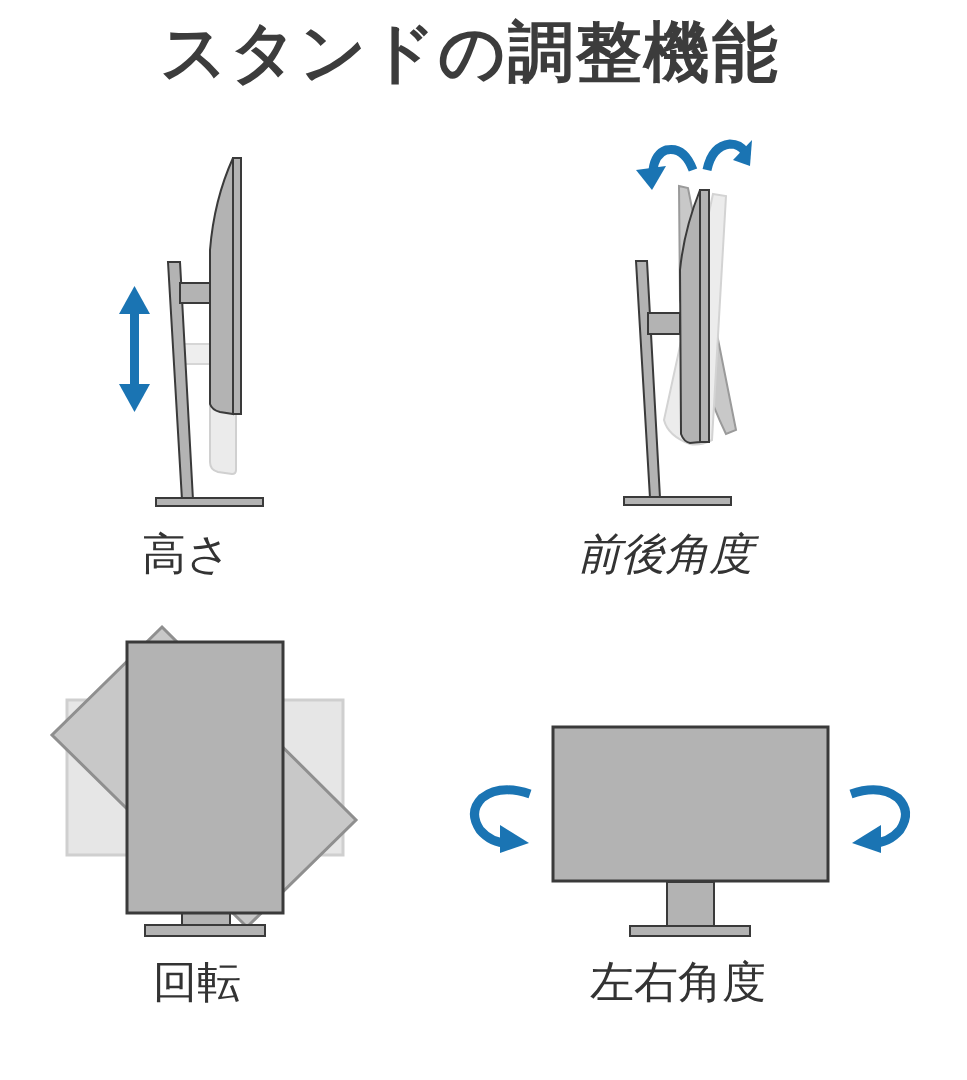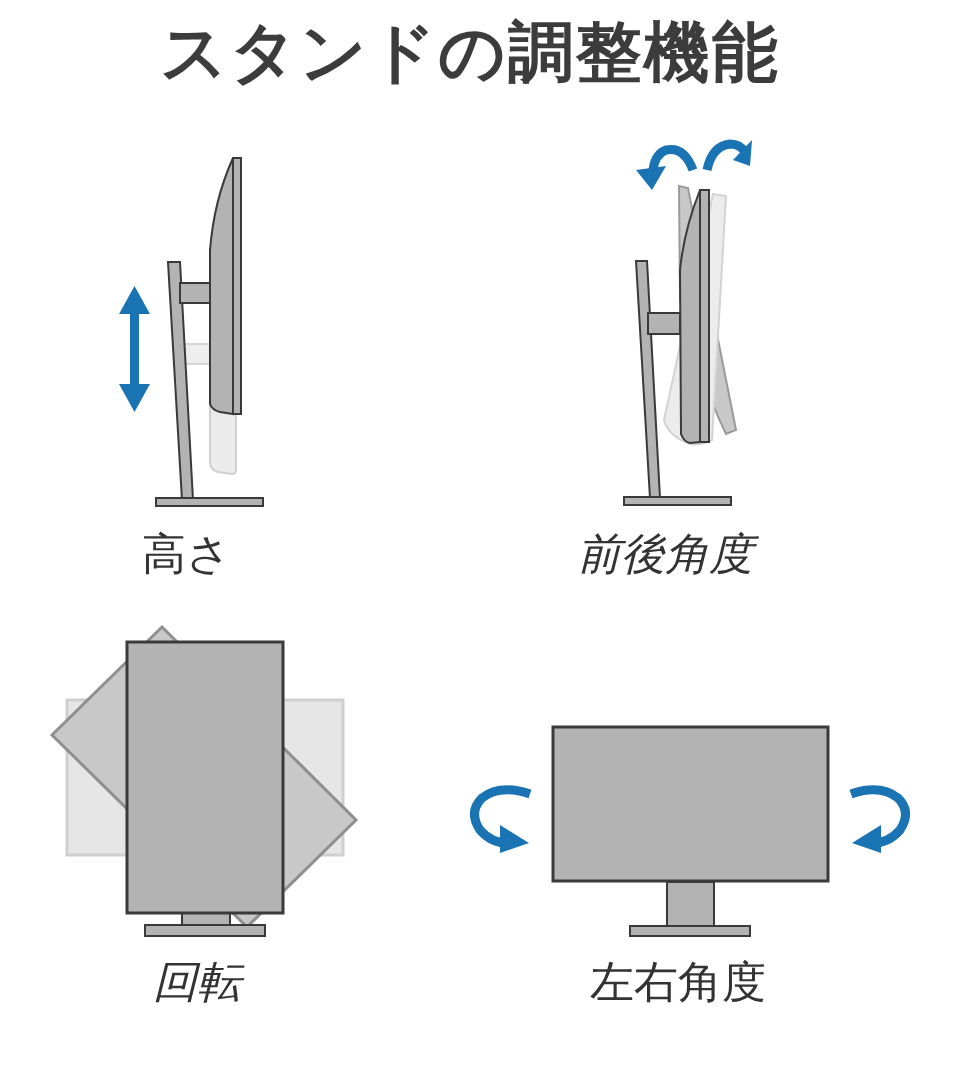--- a/index.html
+++ b/index.html
@@ -79,14 +79,14 @@
     <polygon points="529,843 500,825 500,853" fill="#1a74b3"></polygon>
   </g>
   <g>
     <path d="M851,794 Q880,784 898,798 Q912,812 900,830 Q888,844 870,843" fill="none" stroke="#1a74b3" stroke-width="9"></path>
     <polygon points="852,843 881,825 881,853" fill="#1a74b3"></polygon>
   </g>
 </svg>
 
 <div class="label" style="left:142px; top:526px;">高さ</div>
 <div class="label" style="left:577px; top:526px;font-style:italic;">前後角度</div>
-<div class="label" style="left:153px; top:954px;font-style:italic;">回転</div>
+<div class="label" style="left:153px; top:954px;">回転</div>
 <div class="label" style="left:590px; top:954px;text-align:right;">左右角度</div>
 
 </body></html>

